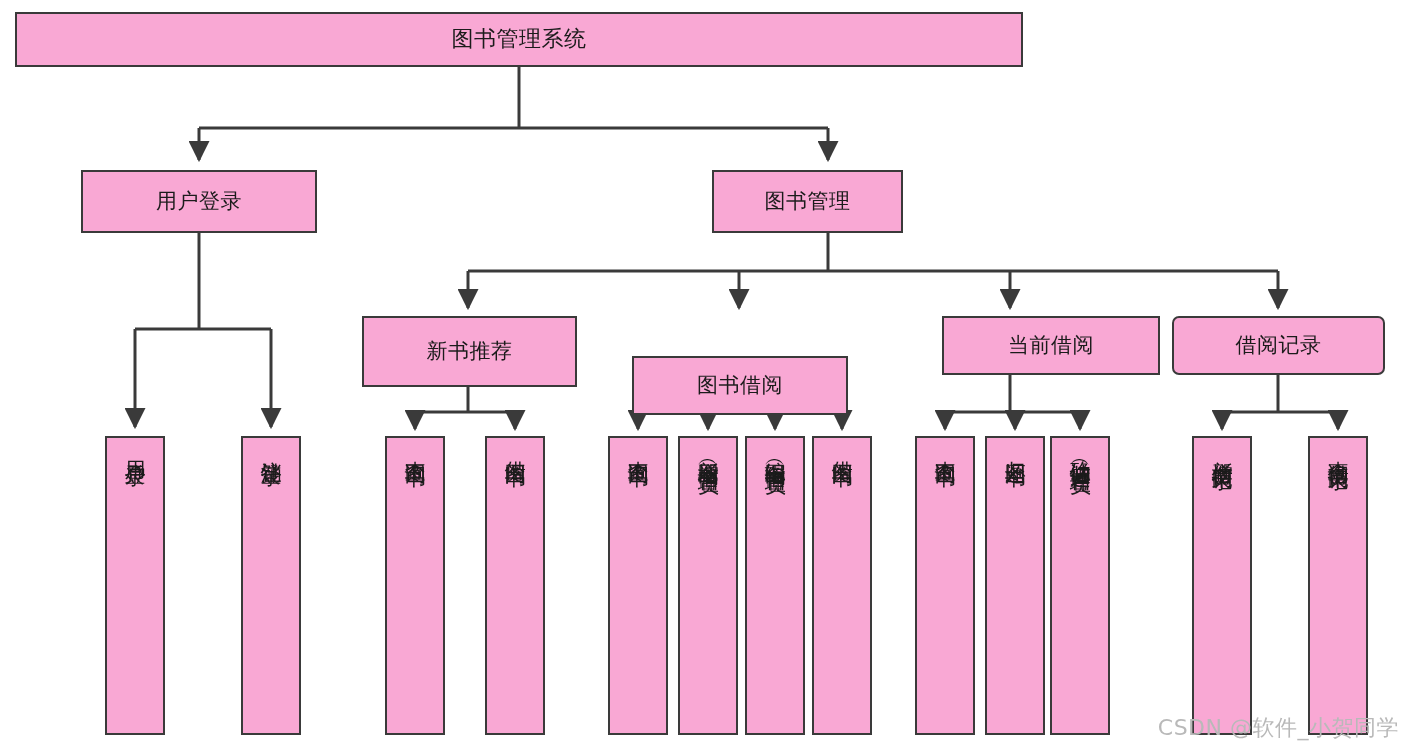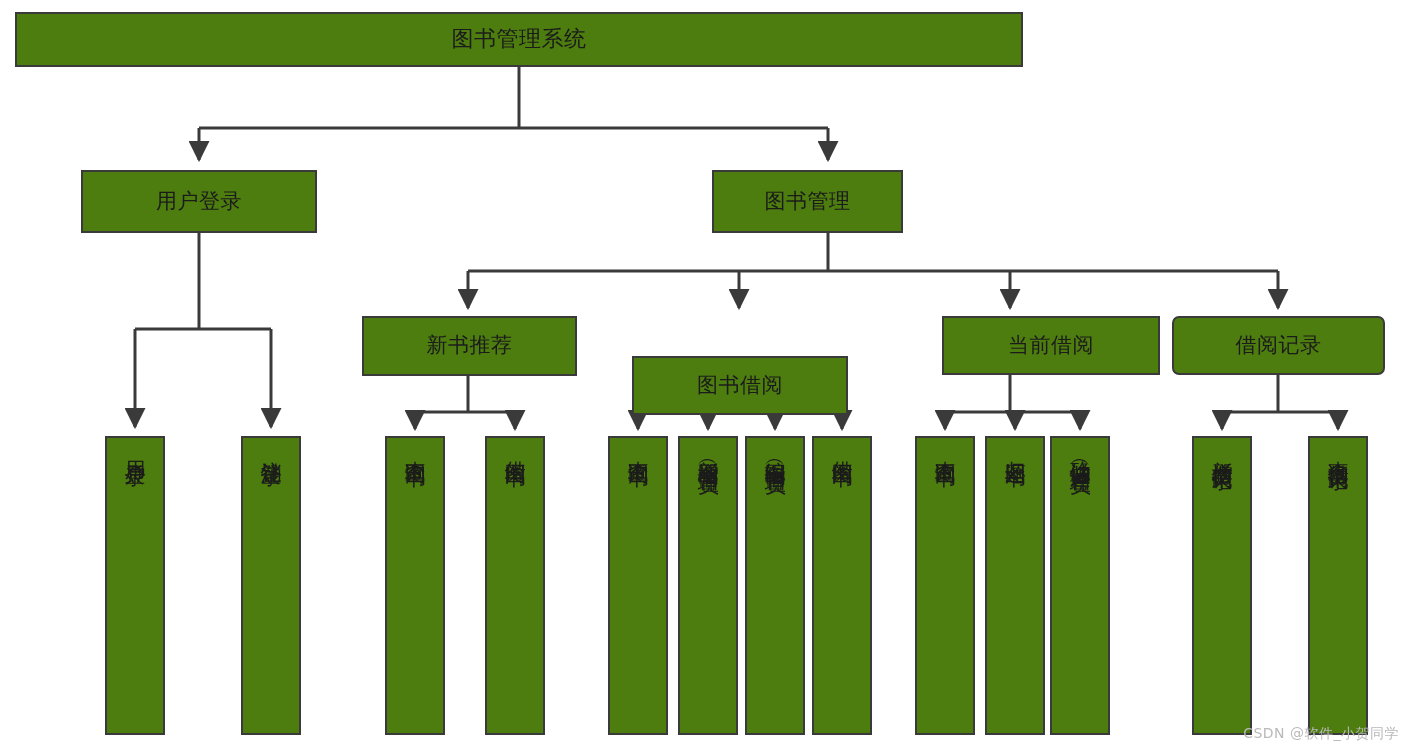--- a/index.html
+++ b/index.html
@@ -23,21 +23,21 @@
     position: absolute;
     left: 0;
     top: 0;
     width: 1405px;
     height: 747px;
     pointer-events: none;
   }
   .node {
     position: absolute;
     box-sizing: border-box;
-    background: #4d7c0f;
+    background: #f9a8d4;
     border: 2px solid #3a3a3a;
     display: flex;
     align-items: center;
     justify-content: center;
     color: #1b1b1b;
   }
   .node-label {
     display: block;
     text-align: center;
     letter-spacing: 0.5px;
@@ -59,21 +59,21 @@
     font-size: 21px;
     line-height: 1.35;
     letter-spacing: 2px;
     text-align: left;
   }
   .node.root .node-label { font-size: 22px; }
   .watermark {
     position: absolute;
     right: 6px;
     bottom: 4px;
-    font-size: 14px;
+    font-size: 22px;
     color: #b9b9b9;
     letter-spacing: 0.5px;
     user-select: none;
     text-align: center;
   }
 </style>
 </head>
 <body>
 
 <div id="diagram-root">
@@ -133,21 +133,21 @@
   </div>
 
   <div class="node horizontal" style="left:81px; top:170px; width:236px; height:63px;">
     <span class="node-label">用户登录</span>
   </div>
 
   <div class="node horizontal" style="left:712px; top:170px; width:191px; height:63px;">
     <span class="node-label">图书管理</span>
   </div>
 
-  <div class="node horizontal" style="left:362px; top:316px; width:215px; height:60px;">
+  <div class="node horizontal" style="left:362px; top:316px; width:215px; height:71px;">
     <span class="node-label">新书推荐</span>
   </div>
 
   <div class="node horizontal" style="left:632px; top:316px; width:216px; height:59px;margin-top:40px;">
     <span class="node-label">图书借阅</span>
   </div>
 
   <div class="node horizontal" style="left:902px; top:316px; width:218px; height:59px;margin-left:40px;">
     <span class="node-label">当前借阅</span>
   </div>

